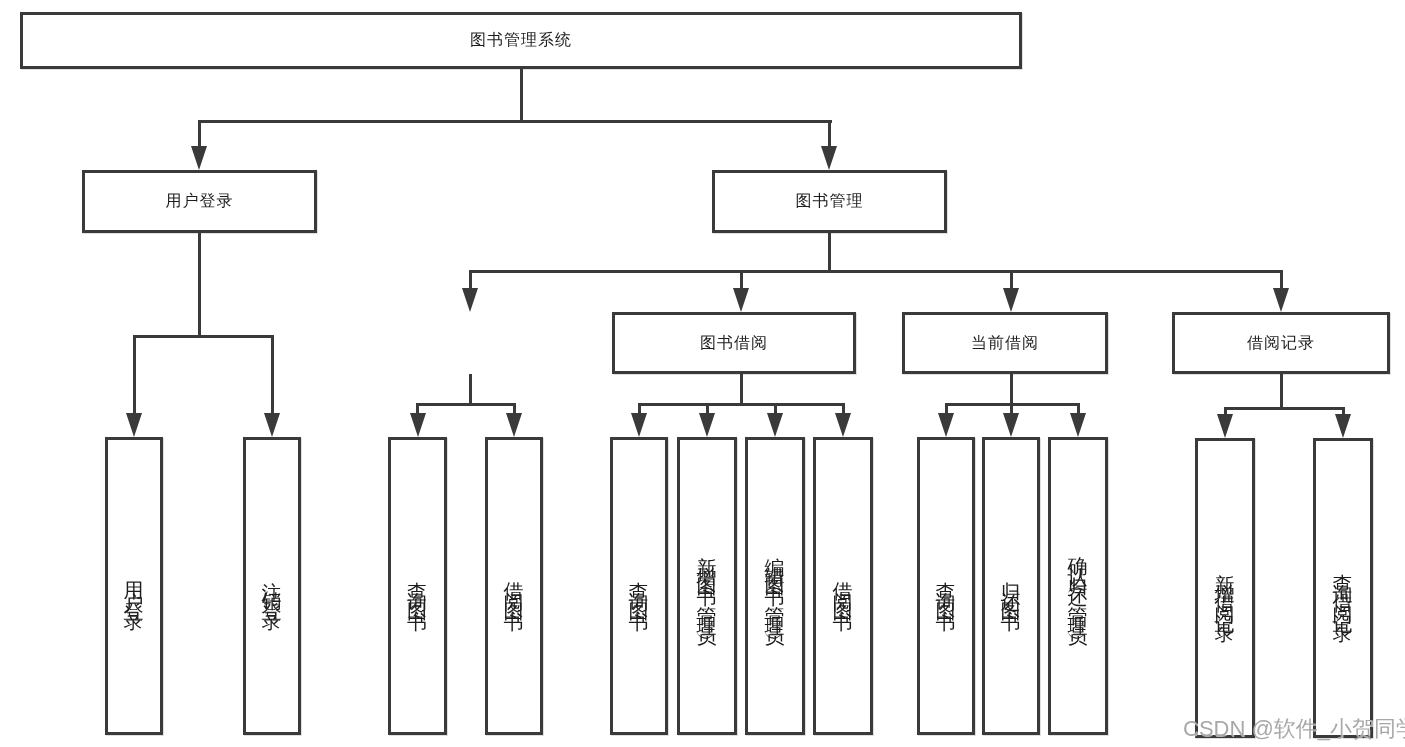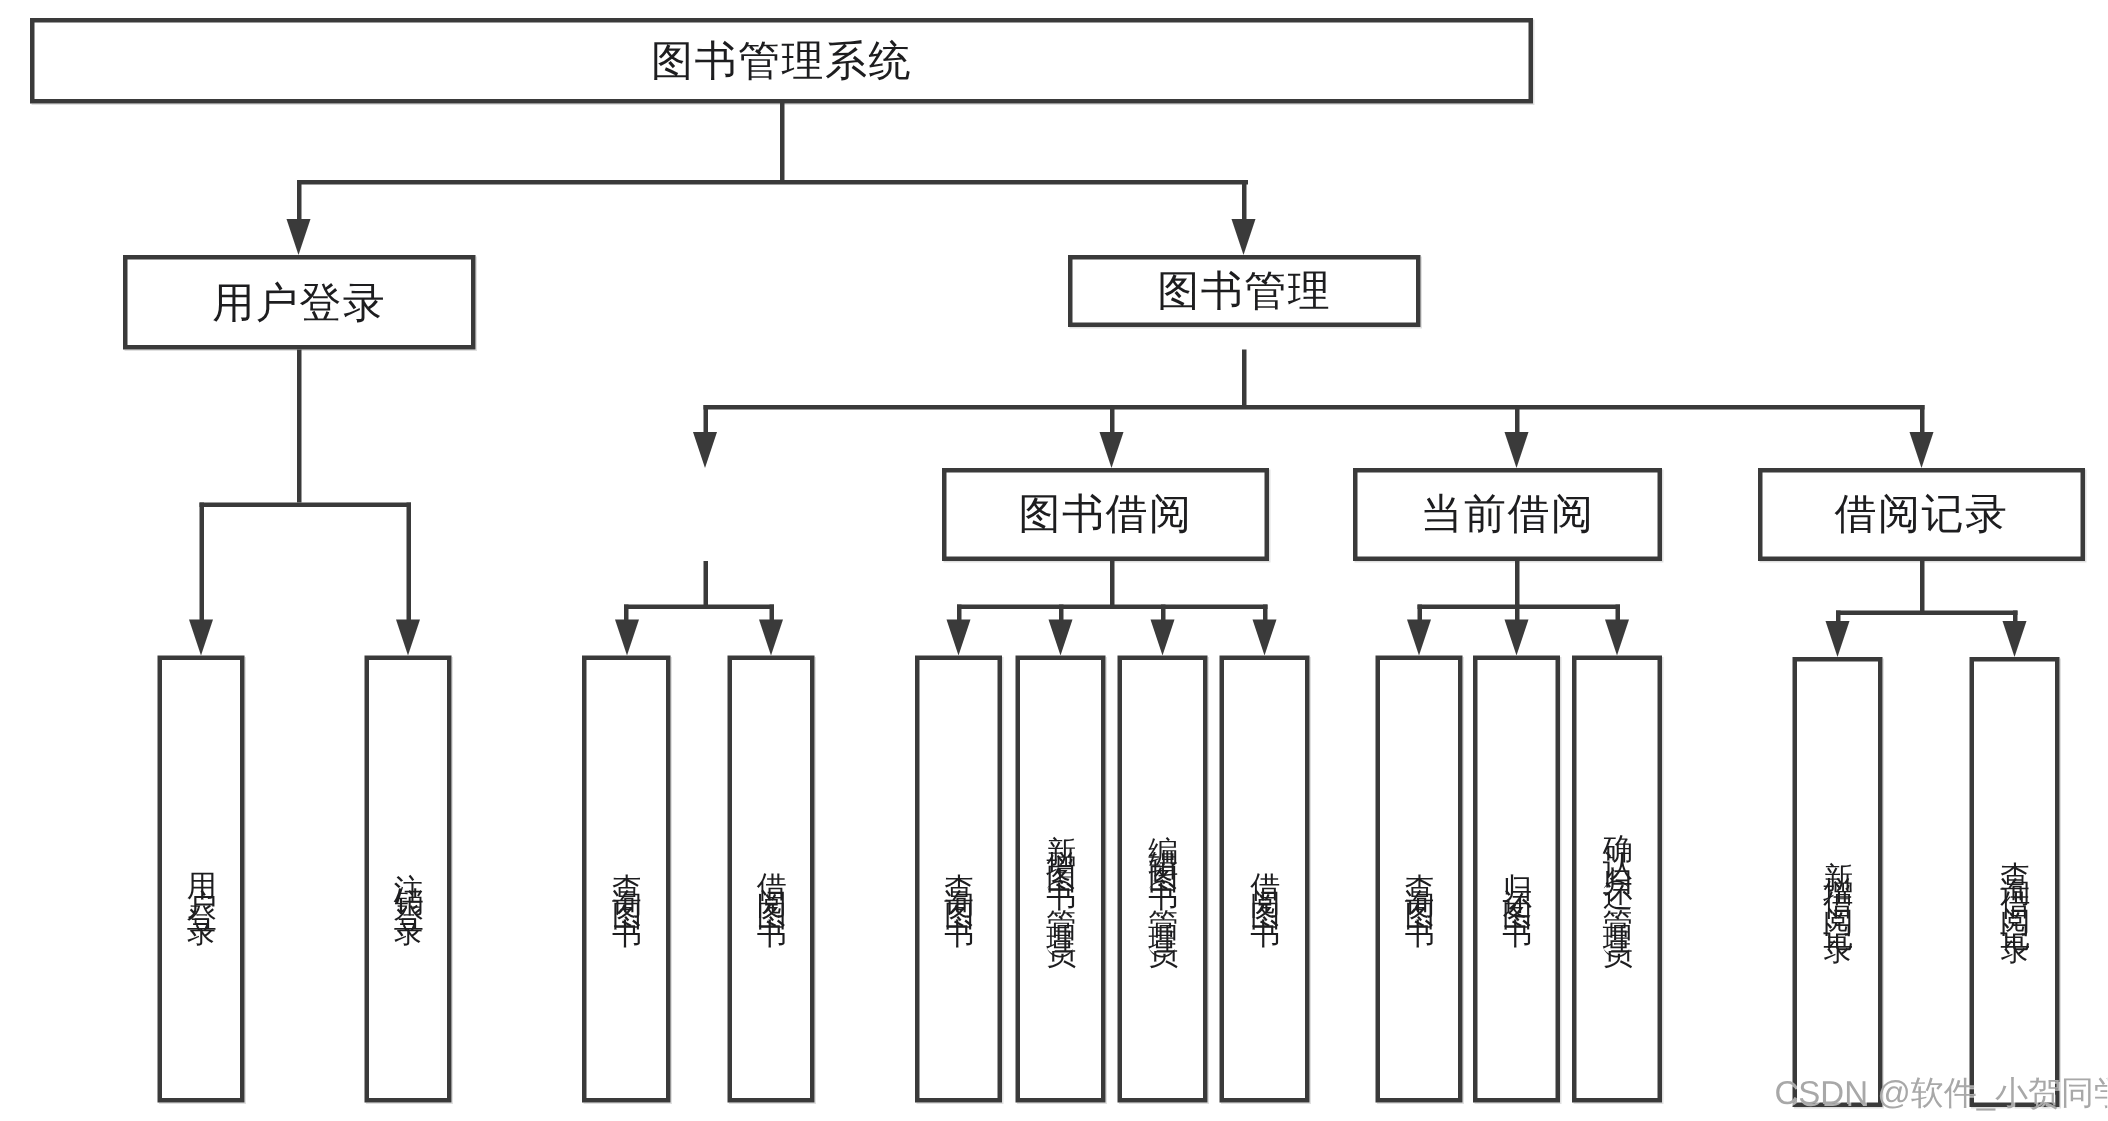--- a/index.html
+++ b/index.html
@@ -18,21 +18,21 @@
   }
   .box{
     position:absolute;
     box-sizing:border-box;
     border:3px solid var(--line);
     background:#fff;
     display:flex;align-items:center;justify-content:center;
     box-shadow:1px 1px 0 rgba(0,0,0,0.12);
   }
   .hlbl{
-    font-size:28px;color:var(--text);letter-spacing:1px;white-space:nowrap;
+    font-size:16px;color:var(--text);letter-spacing:1px;white-space:nowrap;
   }
   .vlbl{
     writing-mode:vertical-rl;
     text-orientation:mixed;
     font-size:20px;color:var(--text);
     letter-spacing:10px;line-height:1;
     white-space:nowrap;
   }
   .line{position:absolute;background:var(--line);}
   .arrow{
@@ -62,21 +62,21 @@
     <div class="line" style="left:198px;top:120px;width:634px;height:3px"></div>
     <div class="line" style="left:198px;top:120px;width:3px;height:30px"></div>
     <div class="line" style="left:828px;top:120px;width:3px;height:30px"></div>
     <div class="arrow" style="left:191px;top:146px"></div>
     <div class="arrow" style="left:821px;top:146px"></div>
   </div>
 
   <div class="box" style="left:82px;top:170px;width:235px;height:63px">
     <span class="hlbl">用户登录</span>
   </div>
-  <div class="box" style="left:712px;top:170px;width:235px;height:48px">
+  <div class="box" style="left:712px;top:170px;width:235px;height:63px">
     <span class="hlbl">图书管理</span>
   </div>
 
   <div>
     <div class="line" style="left:198px;top:233px;width:3px;height:102px"></div>
     <div class="line" style="left:133px;top:335px;width:141px;height:3px"></div>
     <div class="line" style="left:133px;top:335px;width:3px;height:80px"></div>
     <div class="line" style="left:271px;top:335px;width:3px;height:80px"></div>
     <div class="arrow" style="left:126px;top:413px"></div>
     <div class="arrow" style="left:264px;top:413px"></div>
@@ -88,21 +88,21 @@
     <div class="line" style="left:469px;top:270px;width:3px;height:22px"></div>
     <div class="line" style="left:740px;top:270px;width:3px;height:22px"></div>
     <div class="line" style="left:1010px;top:270px;width:3px;height:22px"></div>
     <div class="line" style="left:1280px;top:270px;width:3px;height:22px"></div>
     <div class="arrow" style="left:462px;top:288px"></div>
     <div class="arrow" style="left:733px;top:288px"></div>
     <div class="arrow" style="left:1003px;top:288px"></div>
     <div class="arrow" style="left:1273px;top:288px"></div>
   </div>
 
-  <div class="box" style="left:628px;top:312px;width:218px;height:62px">
+  <div class="box" style="left:612px;top:312px;width:244px;height:62px">
     <span class="hlbl">图书借阅</span>
   </div>
   <div class="box" style="left:902px;top:312px;width:206px;height:62px">
     <span class="hlbl">当前借阅</span>
   </div>
   <div class="box" style="left:1172px;top:312px;width:218px;height:62px">
     <span class="hlbl">借阅记录</span>
   </div>
 
   <div>

